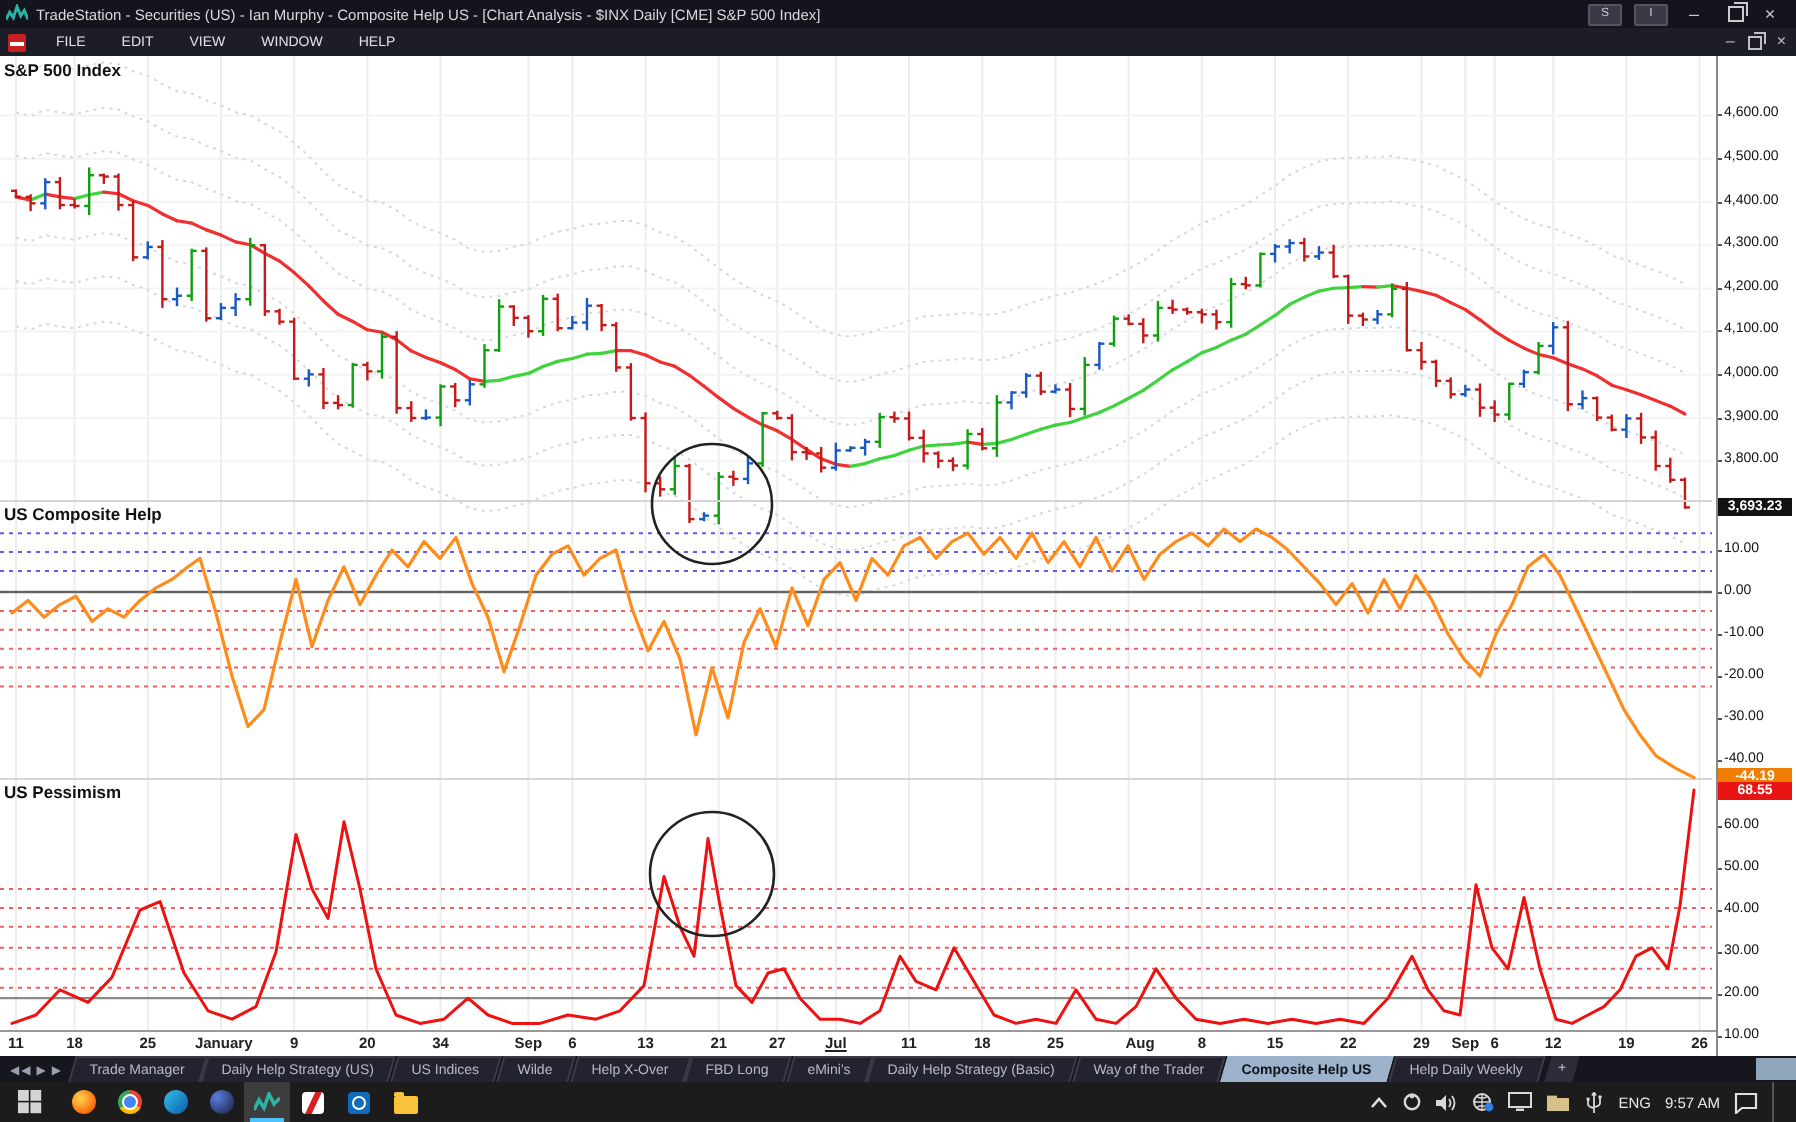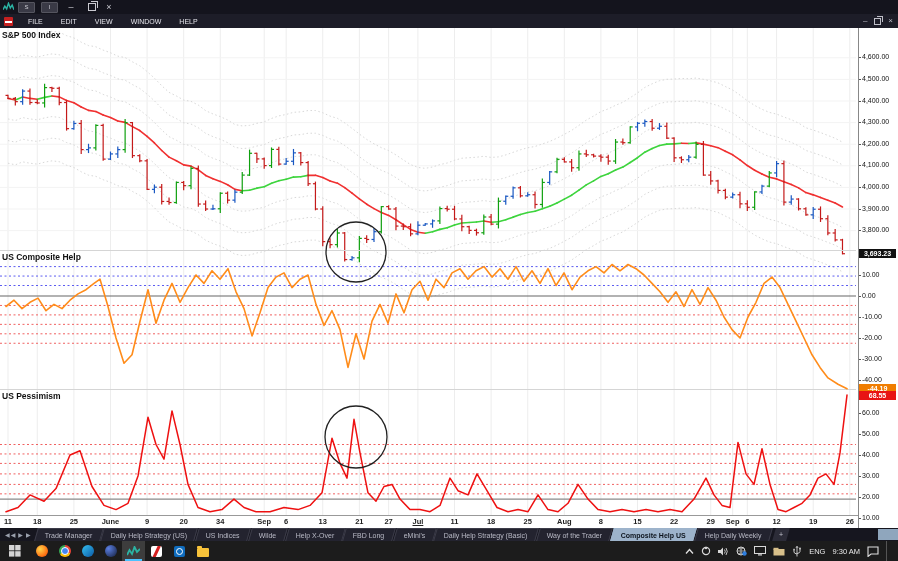--- a/index.html
+++ b/index.html
@@ -73,20 +73,21 @@
 </style>
 </head>
 <body>
 
 <div id="root">
 
   <div class="titlebar">
     <svg class="ts-logo" viewBox="0 0 12 10">
       <polyline points="0,8 2,4 4,7 6,1 8,6 10,3 12,8" fill="none" stroke="#2bb3a3" stroke-width="1.6"></polyline>
     </svg>
+    <div class="title-text">TradeStation  - Securities (US) - Ian Murphy - Composite Help US - [Chart Analysis - $INX Daily [CME] S&amp;P 500 Index]</div>
     <div class="tb-btns">
       <div class="mini-btn">S</div>
       <div class="mini-btn">I</div>
       <div class="winbtn">–</div>
       <div class="restore-ico"></div>
       <div class="winbtn">×</div>
     </div>
   </div>
 
   <div class="menubar">
@@ -630,34 +631,34 @@
         <circle cx="356" cy="224" r="30" fill="none" stroke="#222222" stroke-width="1.3"></circle>
         <circle cx="356" cy="409" r="31" fill="none" stroke="#222222" stroke-width="1.3"></circle>
       </svg>
     <div class="panel-label" style="top:2px">S&amp;P 500 Index</div>
     <div class="panel-label" style="top:224px">US Composite Help</div>
     <div class="panel-label" style="top:363px">US Pessimism</div>
     <div class="date-axis" id="date-axis">
         <div class="date-lab" style="left: -5px;">11</div>
         <div class="date-lab" style="left: 24.28px;">18</div>
         <div class="date-lab" style="left: 60.88px;">25</div>
-        <div class="date-lab" style="left: 97.48px;">June</div>
+        <div class="date-lab" style="left: 97.48px;">January</div>
         <div class="date-lab" style="left: 134.08px;">9</div>
         <div class="date-lab" style="left: 170.68px;">20</div>
         <div class="date-lab" style="left: 207.28px;">34</div>
         <div class="date-lab" style="left: 251.2px;">Sep</div>
         <div class="date-lab" style="left: 273.16px;">6</div>
         <div class="date-lab" style="left: 309.76px;">13</div>
         <div class="date-lab" style="left: 346.36px;">21</div>
         <div class="date-lab" style="left: 375.64px;">27</div>
         <div class="date-lab" style="left: 404.92px; text-decoration: underline;">Jul</div>
         <div class="date-lab" style="left: 441.52px;">11</div>
         <div class="date-lab" style="left: 478.12px;">18</div>
         <div class="date-lab" style="left: 514.72px;">25</div>
-        <div class="date-lab" style="left: 551.32px;">Aug</div>
+        <div class="date-lab" style="left: 551.32px; text-align: right;">Aug</div>
         <div class="date-lab" style="left: 587.92px;">8</div>
         <div class="date-lab" style="left: 624.52px;">15</div>
         <div class="date-lab" style="left: 661.12px;">22</div>
         <div class="date-lab" style="left: 697.72px;">29</div>
         <div class="date-lab" style="left: 719.68px;">Sep</div>
         <div class="date-lab" style="left: 734.32px;">6</div>
         <div class="date-lab" style="left: 763.6px;">12</div>
         <div class="date-lab" style="left: 800.2px;">19</div>
         <div class="date-lab" style="left: 836.8px;">26</div>
       </div>
@@ -801,20 +802,20 @@
       <svg width="12" height="9" viewBox="0 0 12 9">
         <rect x="0.5" y="2" width="11" height="6.5" fill="#d8c08a"></rect>
           <rect x="0.5" y="0.8" width="5" height="2" fill="#d8c08a"></rect>
         </svg>
       <svg width="10" height="11" viewBox="0 0 10 11">
         <path d="M5,0.5 V9 M5,9 L5,10.5 M2,4 V6 Q2,7.5 5,8 M8,3 V5.5 Q8,7 5,7.6 M4,1.8 L5,0.3 L6,1.8" stroke="#d8d8d8" fill="none" stroke-width="0.9"></path>
         <rect x="1.3" y="2.8" width="1.5" height="1.5" fill="#d8d8d8"></rect>
           <circle cx="8" cy="2.5" r="0.9" fill="#d8d8d8"></circle>
         </svg>
       <span>ENG</span>
-      <span>9:30 AM</span>
+      <span>9:57 AM</span>
       <svg width="12" height="11" viewBox="0 0 12 11">
         <path d="M1,1 H11 V8 H4 L1,10.5 Z" fill="none" stroke="#e0e0e0" stroke-width="1.1"></path>
         </svg>
       <div class="desk-sliver"></div>
     </div>
   </div>
 </div>
 
 </body></html>

